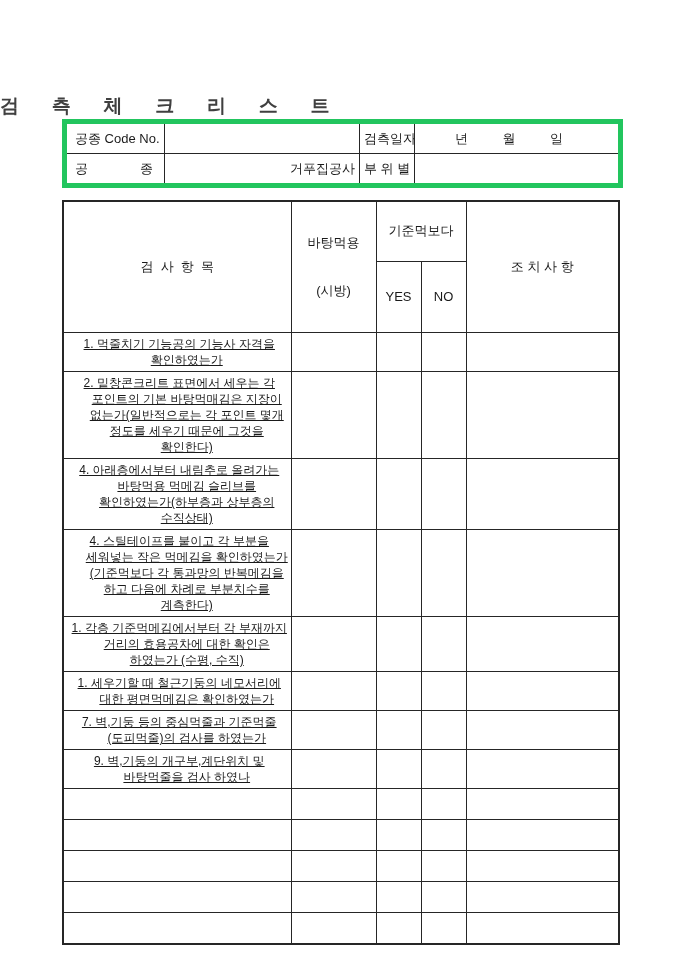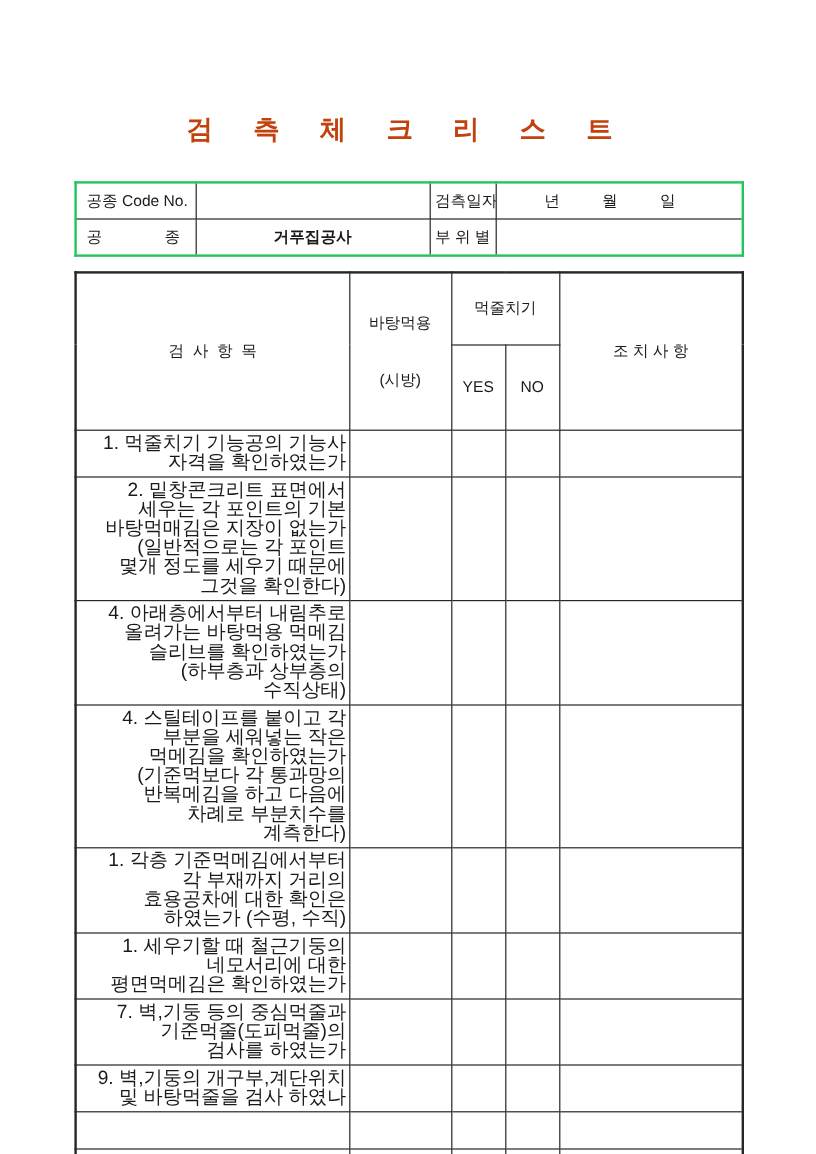--- a/index.html
+++ b/index.html
@@ -9,59 +9,60 @@
     height: 962px;
     margin: 0 auto;
     background: #ffffff;
     font-family: "Liberation Sans", "DejaVu Sans", sans-serif;
     color: #1a1a1a;
     box-sizing: border-box;
   }
   .title {
     margin: 0;
     padding-top: 93px;
-    text-align: center;
+    text-align: left;
     font-family: "Liberation Serif", "DejaVu Serif", serif;
-    font-size: 22px;
+    font-size: 19px;
     font-weight: bold;
     letter-spacing: 14px;
     white-space: pre;
-    color: #c2410c;
+    color: #404040;
   }
   table {
     border-collapse: collapse;
     table-layout: fixed;
     margin-left: 62px;
     width: 556px;
     color: #1a1a1a;
   }
   td {
     border: 1px solid #262626;
     font-size: 13px;
     padding: 2px 4px;
     overflow: hidden;
   }
-  .info-table { margin-top: 28px; border: 2px solid #22c55e; }
+  .info-table { margin-top: 0; border: 5px solid #22c55e; }
   .info-table td { height: 25px; }
   .lbl { white-space: pre; }
   .lbl-left { text-align: left; padding-left: 8px; white-space: pre; }
-  .val { text-align: center; white-space: pre; font-weight: bold; }
+  .val { text-align: right; white-space: pre; }
   .date-cell { padding: 0 55px 0 40px; }
   .date-inner { display: flex; justify-content: space-between; }
 
   .main-table { margin-top: 12px; border: 2px solid #262626; }
   .main-table .th { text-align: center; vertical-align: middle; white-space: pre; }
   .hr1 td { height: 17px; }
   .hr2 td { height: 23px; }
   .item-cell {
     vertical-align: top;
-    text-align: right;
-    font-size: 16px;
+    text-align: center;
+    font-size: 12px;
     line-height: 16px;
     padding: 3px 2px 3px 6px;
+    text-decoration: underline;
   }
   .item-text { display: block; padding-left: 15px; text-indent: -15px; word-break: keep-all; }
   .r35 td { height: 31px; }
   .r68 td { height: 64px; }
   .r52 td { height: 48px; }
   .r65 td { height: 61px; margin-top: 36px; }
   .r34 td { height: 30px; margin-top: 28px; }
   .r30 td { height: 26px; }
 </style>
 </head>
@@ -108,21 +109,21 @@
         <col style="width:45px">
         <col style="width:153px">
     </colgroup>
     <tbody>
         <tr class="hr1">
       <td class="th" rowspan="2">검  사  항  목</td>
       <td class="th" rowspan="2">
         <div>바탕먹용</div>
         <div>(시방)</div>
       </td>
-      <td class="th" colspan="2">먹줄치기</td>
+      <td class="th" colspan="2">기준먹보다</td>
       <td class="th" rowspan="2">조 치 사 항</td>
     </tr>
     <tr class="hr2">
       <td class="th">YES</td>
       <td class="th">NO</td>
     </tr>
 
     <tr class="r35">
       <td class="item-cell">
             <span class="item-text">1. 먹줄치기 기능공의 기능사 자격을 확인하였는가</span>

